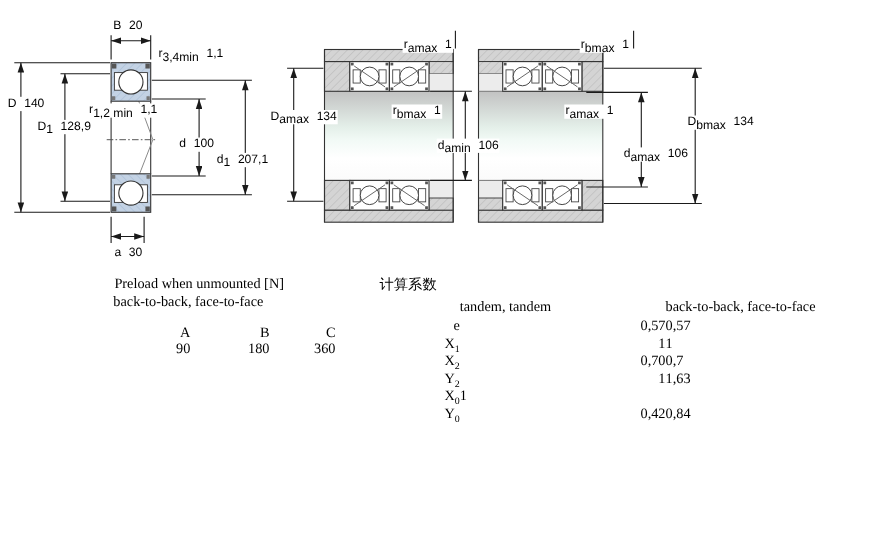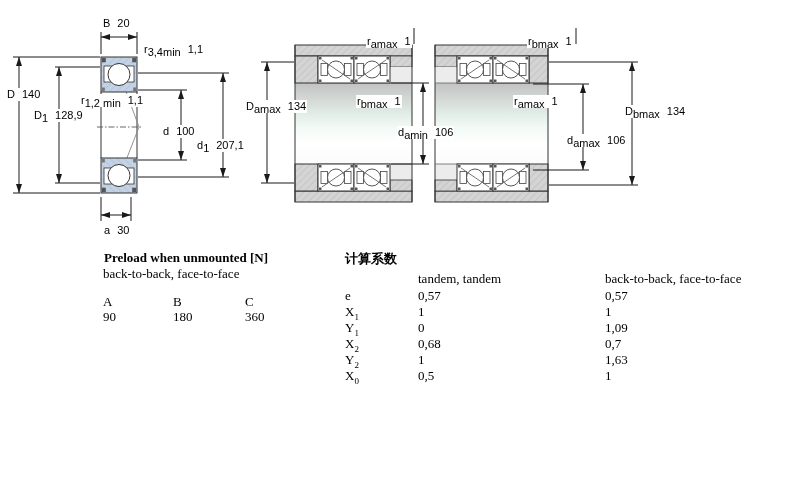--- a/index.html
+++ b/index.html
@@ -1,24 +1,24 @@
 <!DOCTYPE html>
 <html><head>
 <meta charset="utf-8">
 <style>
   html,body{margin:0;padding:0;background:#fff;}
   .stage{position:relative;width:800px;height:500px;background:#fff;overflow:hidden;
-         font-family:"Liberation Sans",sans-serif;color:#000;}
+         font-family:"Liberation Sans",sans-serif;color:#000;text-align:right;}
   svg{position:absolute;left:0;top:0;}
   .dim{position:absolute;font-size:11px;line-height:12px;white-space:nowrap;
        background:#fff;padding:0 1px;color:#000;}
   .dim sub{font-size:11px;line-height:8px;}
   .dim .v{margin-left:7px;}
   .tbl{position:absolute;font-family:"Liberation Serif",serif;font-size:13px;color:#000;}
-  .tbl-title{font-weight:bold;}
+  .tbl-title{font-weight:normal;}
   .pre-grid{position:absolute;left:103px;top:294px;display:flex;
             font-family:"Liberation Serif",serif;font-size:13px;}
   .pre-col{display:flex;flex-direction:column;}
   .pre-col span{height:15px;display:block;}
   .pc0{width:70px;} .pc1{width:72px;} .pc2{width:60px;}
   .fact-rows{position:absolute;left:345px;top:288px;
              font-family:"Liberation Serif",serif;font-size:13px;}
   .frow{display:flex;height:16px;align-items:flex-start;}
   .fl{width:73px;} .f1{width:187px;}
   .frow sub{font-size:9px;}
@@ -218,34 +218,33 @@
         <span class="fl"><span>e</span><sub></sub></span>
         <span class="f1">0,57</span>
         <span class="f2">0,57</span>
       </div>
   <div class="frow">
         <span class="fl"><span>X</span><sub>1</sub></span>
         <span class="f1">1</span>
         <span class="f2">1</span>
       </div>
   <div class="frow">
-        <span class="fl"><span>Y</span><sub>1</sub></span>
-        <span class="f1">0</span>
-        <span class="f2">1,09</span>
-      </div>
-  <div class="frow">
         <span class="fl"><span>X</span><sub>2</sub></span>
-        <span class="f1">0,68</span>
+        <span class="f1">0,70</span>
         <span class="f2">0,7</span>
       </div>
   <div class="frow">
         <span class="fl"><span>Y</span><sub>2</sub></span>
         <span class="f1">1</span>
         <span class="f2">1,63</span>
       </div>
   <div class="frow">
         <span class="fl"><span>X</span><sub>0</sub></span>
-        <span class="f1">0,5</span>
         <span class="f2">1</span>
       </div>
+  <div class="frow">
+        <span class="fl"><span>Y</span><sub>0</sub></span>
+        <span class="f1">0,42</span>
+        <span class="f2">0,84</span>
+      </div>
 </div>
 
 </div>
 
 </body></html>

